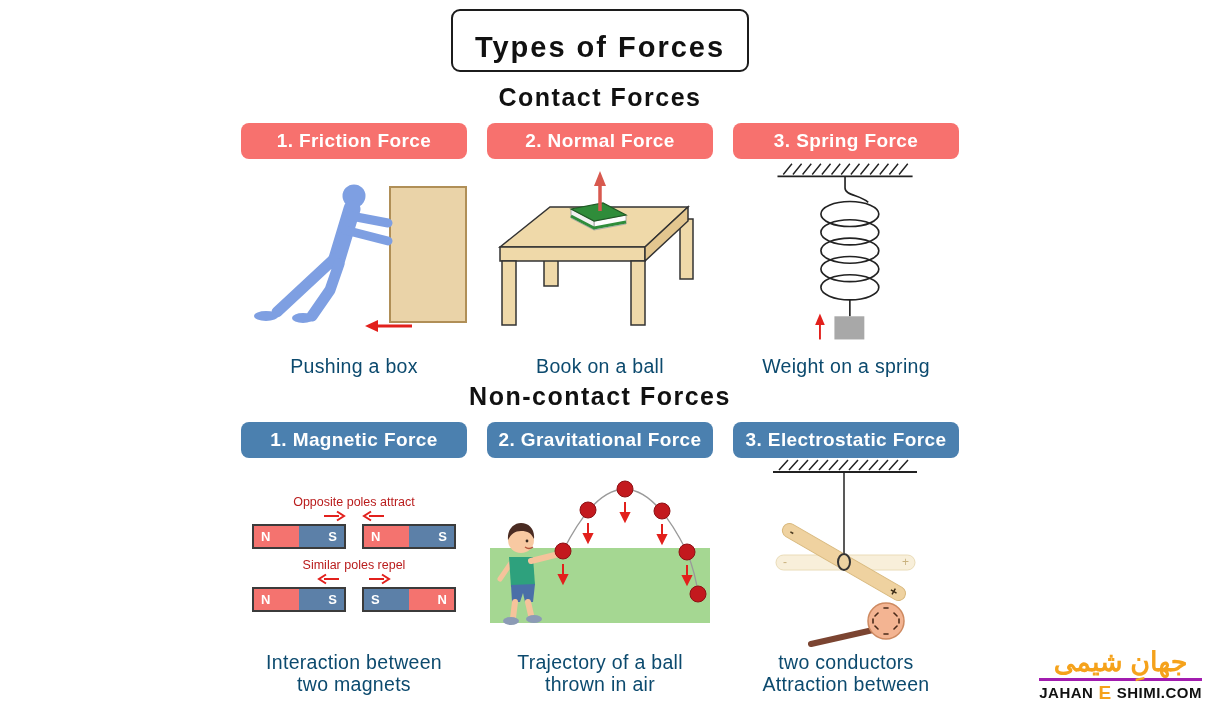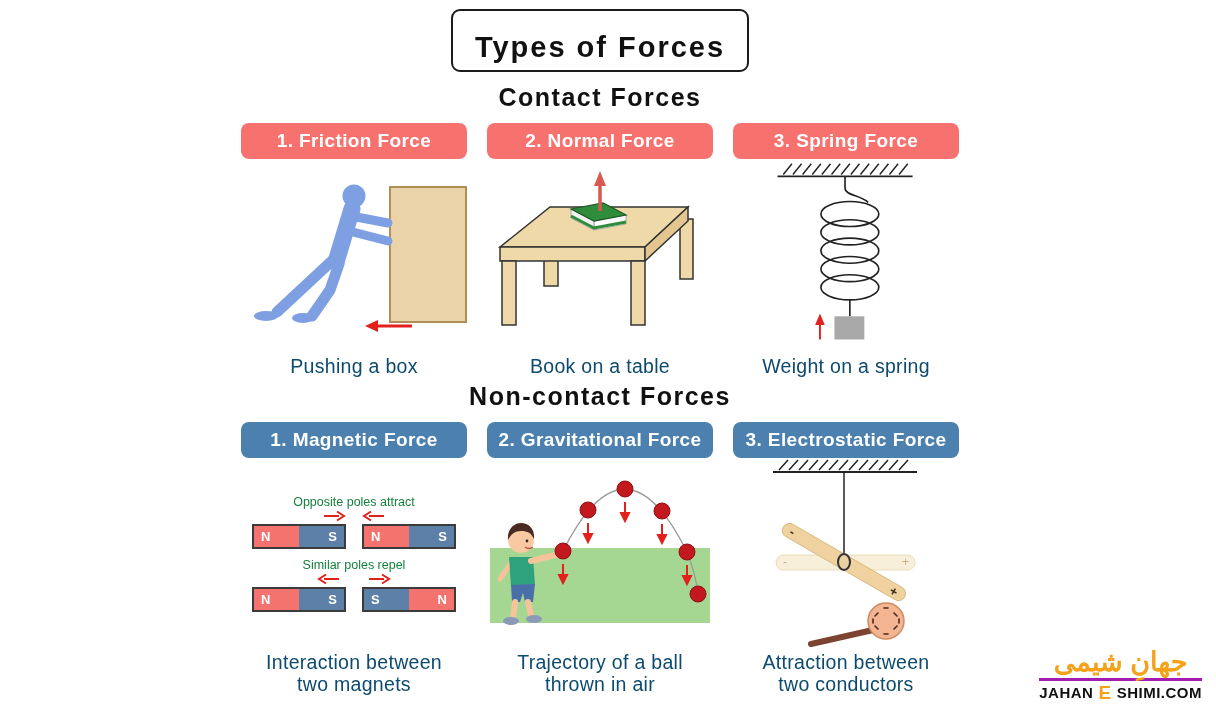--- a/index.html
+++ b/index.html
@@ -35,21 +35,21 @@
   .row2 .cell { height:190px; align-items:center; }
 
   .caption-row { display:flex; gap:20px; margin-top:3px; }
   .caption {
     width:226px; text-align:center; font-size:19.5px; letter-spacing:0.3px;
     line-height:22px; color:#0c4a6e;
   }
 
   
   .mag-block { width:214px; }
-  .mag-label { text-align:center; font-size:12.5px; color:#15803d; }
+  .mag-label { text-align:center; font-size:12.5px; color:#b91c1c; }
   .mag-arrows { display:flex; justify-content:center; margin:1px 0 2px; }
   .mag-arrows.converge { gap:16px; }
   .mag-arrows.diverge  { gap:26px; }
   .mag-row { display:flex; justify-content:center; gap:16px; }
   .magnet {
     width:94px; height:25px; border:2px solid #3b3b3b; display:flex;
   }
   .pole { flex:1; display:flex; align-items:center; color:#fff; font-weight:bold; font-size:13px; }
   .pole.red  { background:#F4736F; }
   .pole.blue { background:#5C80A8; }
@@ -151,21 +151,21 @@
         <g>
           <line x1="86" y1="187" x2="86" y2="170" stroke="#E2201C" stroke-width="2"></line>
           <polygon points="81,172 91,172 86,160" fill="#E2201C"></polygon>
         </g>
       </svg>
     </div>
   </div>
 
   <div class="caption-row">
     <div class="caption">Pushing a box</div>
-    <div class="caption">Book on a table</div>
+    <div class="caption">Book on a ball</div>
     <div class="caption">Weight on a spring</div>
   </div>
 
   <div class="section-heading" style="margin-top:5px;">Non-contact Forces</div>
 
   <div class="banner-row">
     <div class="banner blue">1. Magnetic Force</div>
     <div class="banner blue">2. Gravitational Force</div>
     <div class="banner blue">3. Electrostatic Force</div>
   </div>
@@ -301,22 +301,22 @@
   <div class="caption-row">
     <div class="caption">
       <div>Interaction between</div>
       <div>two magnets</div>
     </div>
     <div class="caption">
       <div>Trajectory of a ball</div>
       <div>thrown in air</div>
     </div>
     <div class="caption">
+      <div>two conductors</div>
       <div>Attraction between</div>
-      <div>two conductors</div>
     </div>
   </div>
 
 </div>
 
 <div class="logo">
   <div class="logo-fa">جهانِ شیمی</div>
   <div class="logo-en">
     <span>JAHAN</span>
       <span class="logo-e">E</span>

